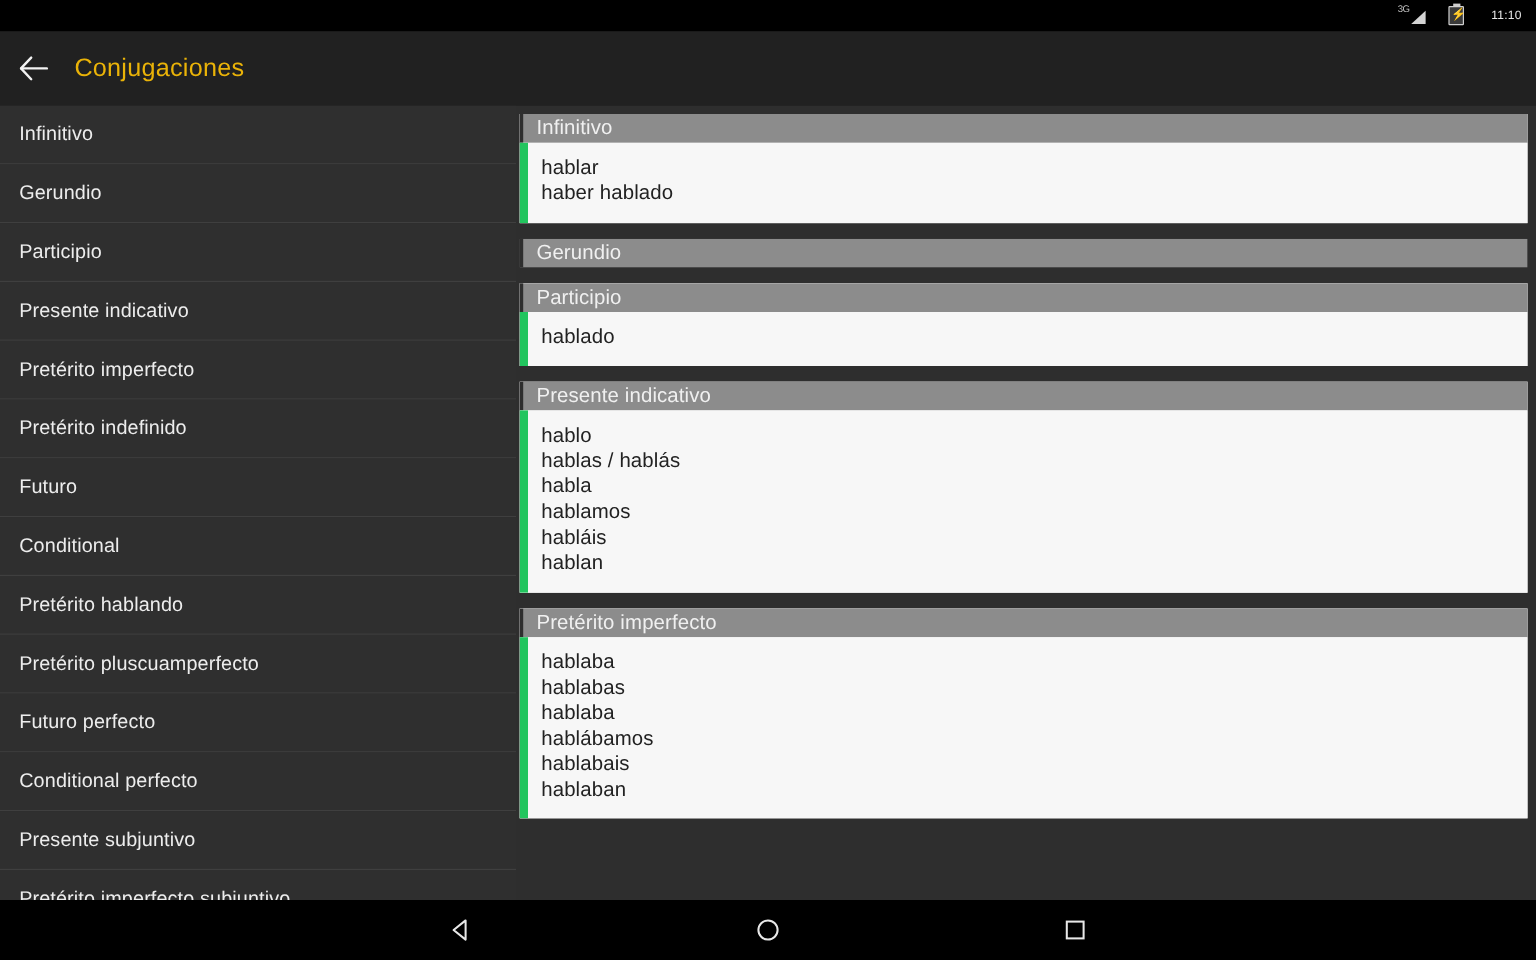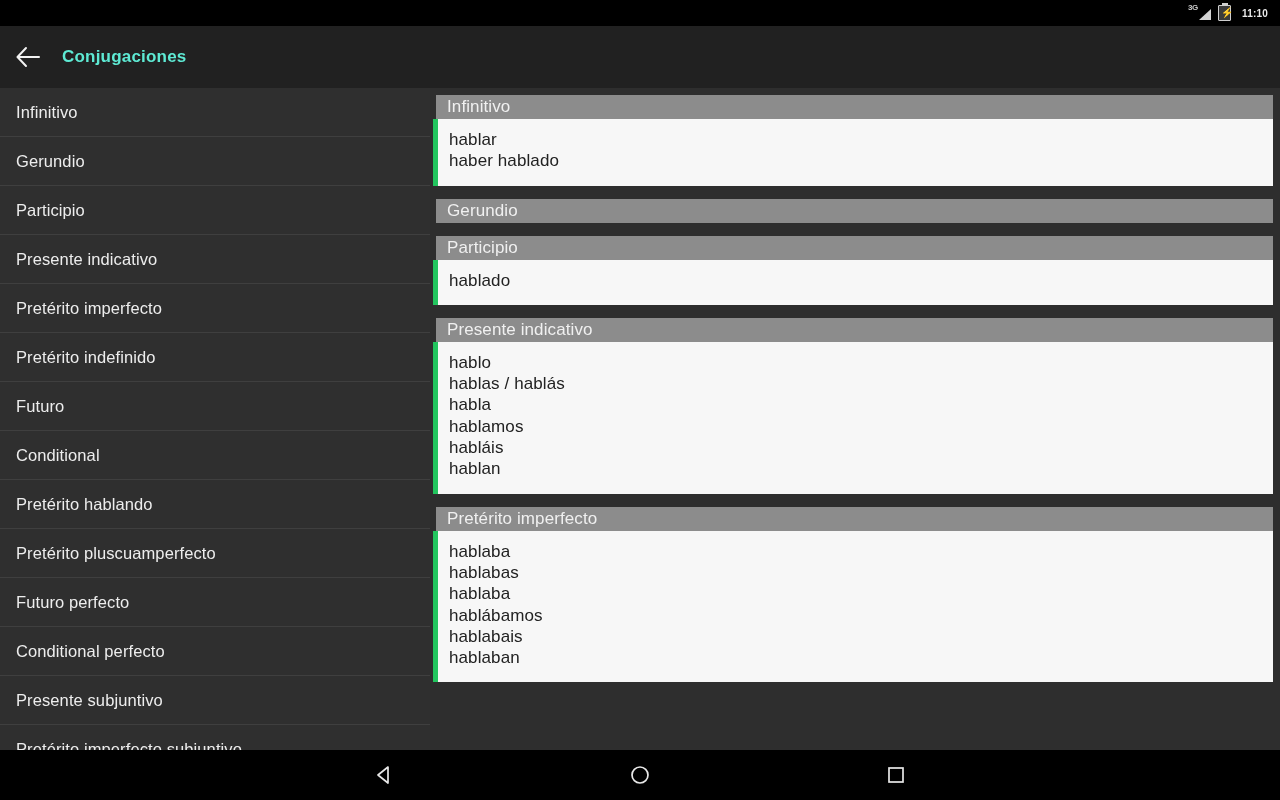--- a/index.html
+++ b/index.html
@@ -10,21 +10,21 @@
     font-family:"Liberation Sans", sans-serif;
     overflow:hidden;
   }
 
   
   .statusbar{
     position:absolute; left:0; top:0; width:1280px; height:26px;
     background:#000; display:flex; align-items:center;
     justify-content:flex-end; padding-right:12px;
   }
-  .sb-icons{ display:flex; align-items:center; gap:7px;font-weight:bold; }
+  .sb-icons{ display:flex; align-items:center; gap:19px; }
   .sig-wrap{ position:relative; width:22px; height:16px; }
   .sig-label{
     position:absolute; left:-1px; top:-1px; font-size:8px; color:#c8c8c8;
     line-height:8px; letter-spacing:-0.3px;
   }
   .sig-tri{
     position:absolute; right:0; bottom:1px;
     width:0; height:0;
     border-left:12px solid transparent;
     border-bottom:11px solid #d4d4d4;
@@ -50,22 +50,22 @@
   .toolbar{
     position:absolute; left:0; top:26px; width:1280px; height:62px;
     background:#212121; display:flex; align-items:center;
   }
   .back-btn{
     width:56px; height:62px; display:flex; align-items:center;
     justify-content:center; cursor:pointer;
   }
   .back-arrow{ display:block; }
   .toolbar-title{
-    color:#5eead4; font-size:17px; line-height:24px;
-    margin-left:6px; letter-spacing:0.2px;font-weight:bold;
+    color:#eab308; font-size:21px; line-height:24px;
+    margin-left:6px; letter-spacing:0.2px;
   }
 
   
   .content{
     position:absolute; left:0; top:88px; width:1280px; height:662px;
     display:flex; background:#2e2e2e;
   }
 
   
   .sidebar{
@@ -100,21 +100,21 @@
     padding-left:11px;
     border-left:3px solid #2e2e2e;
   }
   .card-header-title{
     color:#f0f0f0; font-size:17px; line-height:20px;
     letter-spacing:0.1px; white-space:nowrap;
   }
   .card-body{
     padding:10px 0 14px 11px;
     background:#f7f7f7;
-    border-left:5px solid #22c55e;
+    border-left:7px solid #22c55e;
   }
   .conj-line{
     color:#222; font-size:17px; line-height:21.3px;
     letter-spacing:0.1px; white-space:nowrap;
   }
 
   
   .navbar{
     position:absolute; left:0; top:750px; width:1280px; height:50px;
     background:#000; display:flex; align-items:center;

